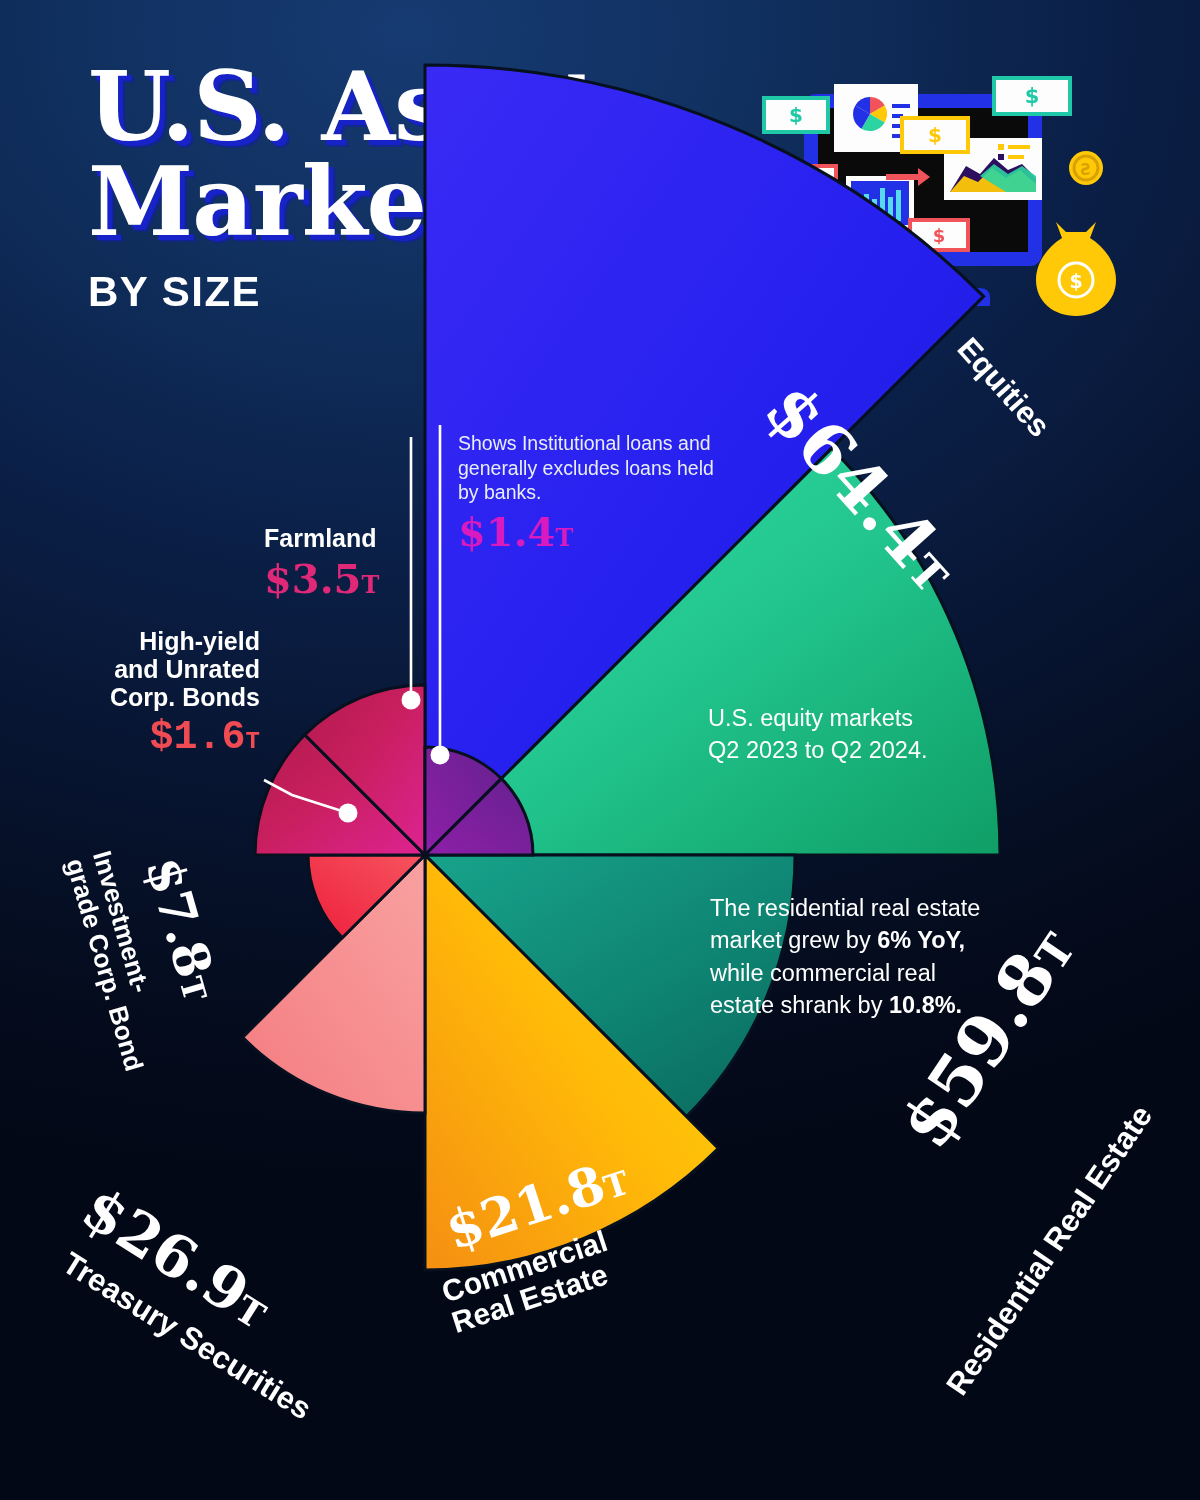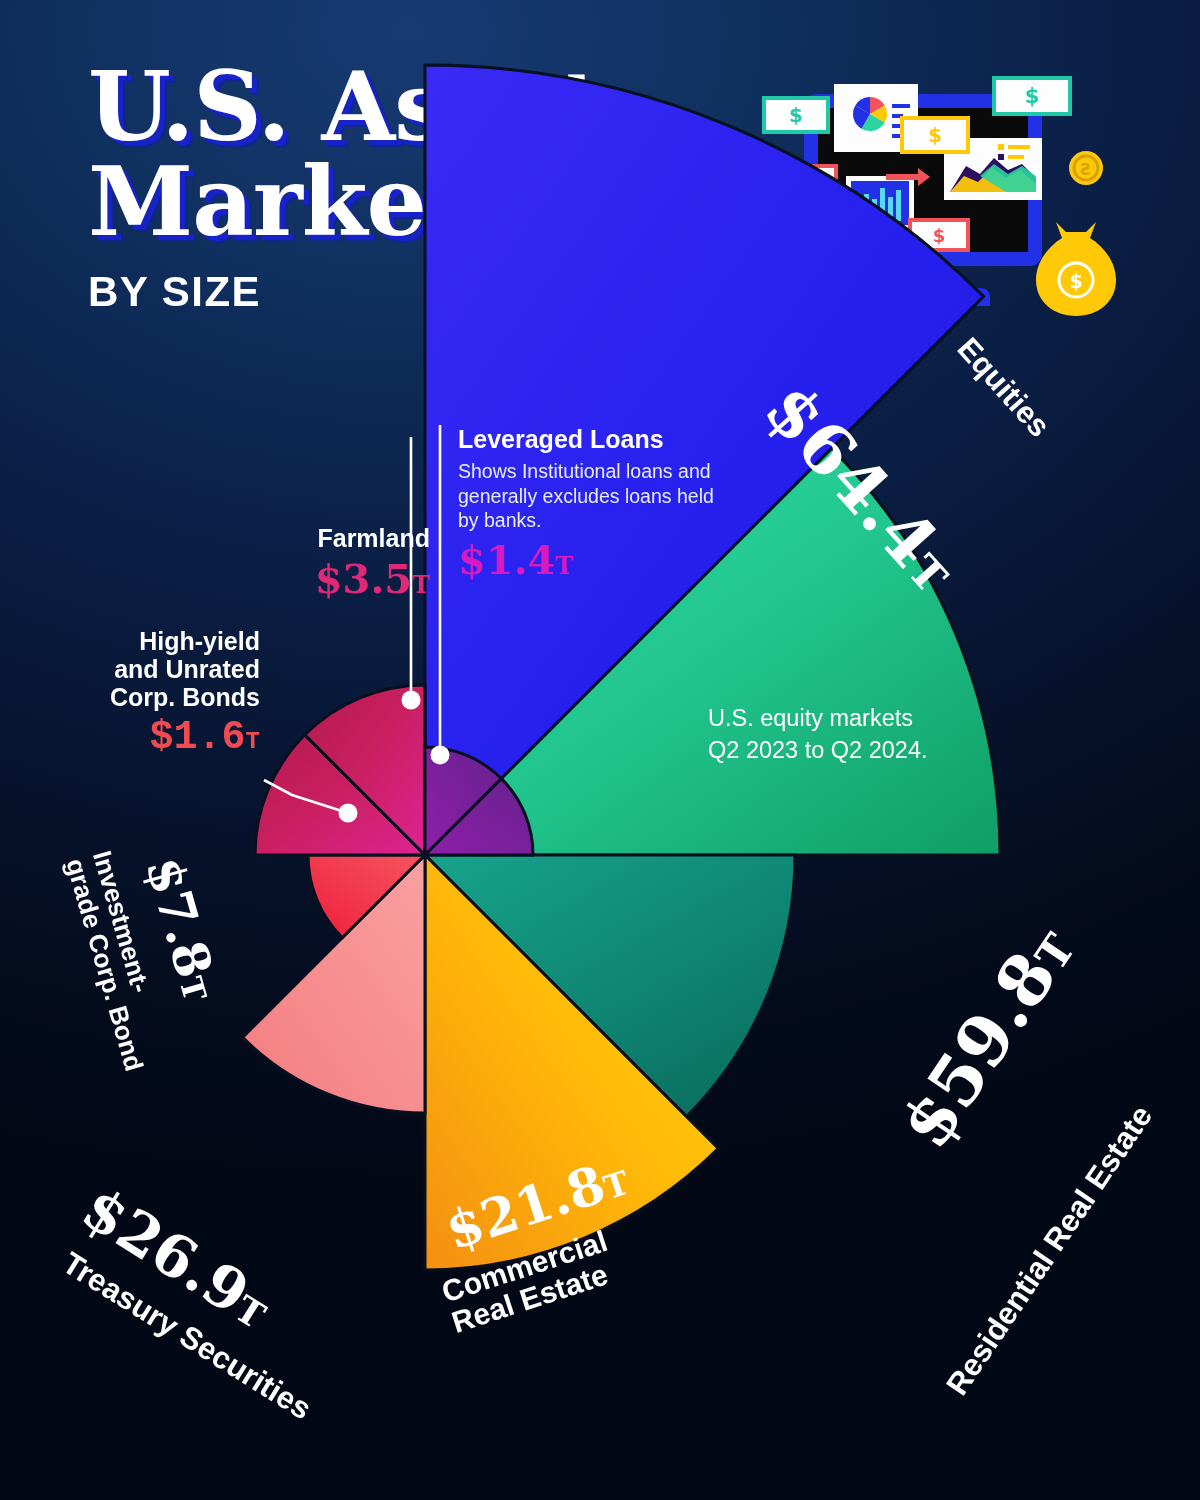--- a/index.html
+++ b/index.html
@@ -225,28 +225,27 @@
       </g>
       <g fill="#ffffff">
         <circle cx="411" cy="700" r="9.5"></circle>
         <circle cx="440" cy="755" r="9.5"></circle>
         <circle cx="348" cy="813" r="9.5"></circle>
       </g>
     </g>
   </svg>
 
   <div class="lead" style="left:458px; top:425px; width:268px;">
-    <div class="lname">Leveraged Loans</div>
     <div class="ldesc">Shows Institutional loans and generally excludes loans held by banks.</div>
     <div class="lval" style="color:#D81AC0;">
       <span>$1.4</span><span class="t">T</span>
     </div>
   </div>
 
-  <div class="lead" style="left:280px; top:524px; width:150px; text-align:right;">
+  <div class="lead" style="left:264px; top:524px; width:150px; text-align:left;">
     <div class="lname">Farmland</div>
     <div class="lval" style="color:#E02878;">
       <span>$3.5</span><span class="t">T</span>
     </div>
   </div>
 
   <div class="lead" style="left:96px; top:627px; width:164px; text-align:right;">
     <div class="lname">High-yield</div>
     <div class="lname">and Unrated</div>
     <div class="lname">Corp. Bonds</div>
@@ -300,15 +299,25 @@
   <div class="slab" style="left:114px; top:848px; transform:rotate(74deg);">
     <div class="nm" style="font-size:26px;">Investment-</div>
     <div class="nm" style="font-size:26px;">grade Corp. Bond</div>
   </div>
 
   <div class="callout" style="left:688px; top:702px; width:320px;">
     <div>U.S. equity markets</div>
     <div>Q2 2023 to Q2 2024.</div>
   </div>
 
+  <div class="callout" style="left:690px; top:892px; width:372px;">
+    <div>The residential real estate</div>
+    <div>
+      <span>market grew by </span><b>6% YoY,</b>
+    </div>
+    <div>while commercial real</div>
+    <div>
+      <span>estate shrank by </span><b>10.8%.</b>
+    </div>
+  </div>
 
 
 </div>
 
 </body></html>

